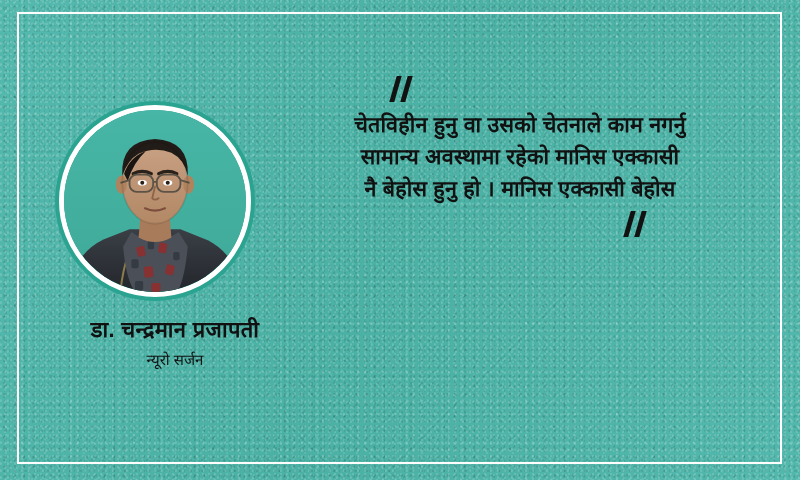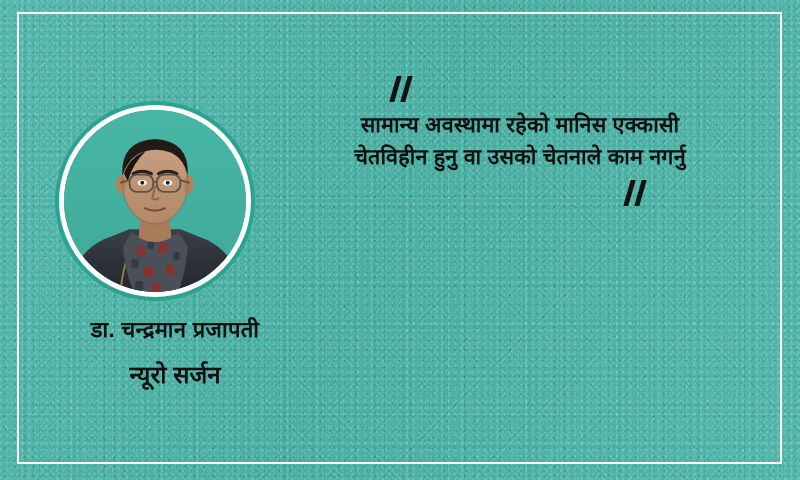--- a/index.html
+++ b/index.html
@@ -92,24 +92,24 @@
     color: #111111;
   }
   #person-name {
     font-size: 22px;
     font-weight: bold;
     line-height: 1.25;
     letter-spacing: 0.3px;
     white-space: nowrap;
   }
   #person-role {
-    font-size: 24px;
-    font-weight: bold;
+    font-size: 15px;
+    font-weight: normal;
     line-height: 1.35;
-    margin-top: 15px;
+    margin-top: 6px;
   }
 
   
   #quote-col {
     position: absolute;
     left: 285px;
     top: 74px;
     width: 470px;
   }
   .quote-mark {
@@ -229,22 +229,23 @@
   </div>
 
   <div id="quote-col">
 
     <div class="quote-mark" id="quote-open">
       <span></span>
       <span></span>
     </div>
 
     <div id="quote-text">
+      <span class="qline">चेतविहीन हुनु वा उसको चेतनाले काम नगर्नु</span>
       <span class="qline">सामान्य अवस्थामा रहेको मानिस एक्कासी</span>
-      <span class="qline">चेतविहीन हुनु वा उसको चेतनाले काम नगर्नु</span>
+      <span class="qline">नै बेहोस हुनु हो । मानिस एक्कासी बेहोस</span>
     </div>
 
     <div class="quote-mark" id="quote-close">
       <span></span>
       <span></span>
     </div>
 
   </div>
 
 </div>

